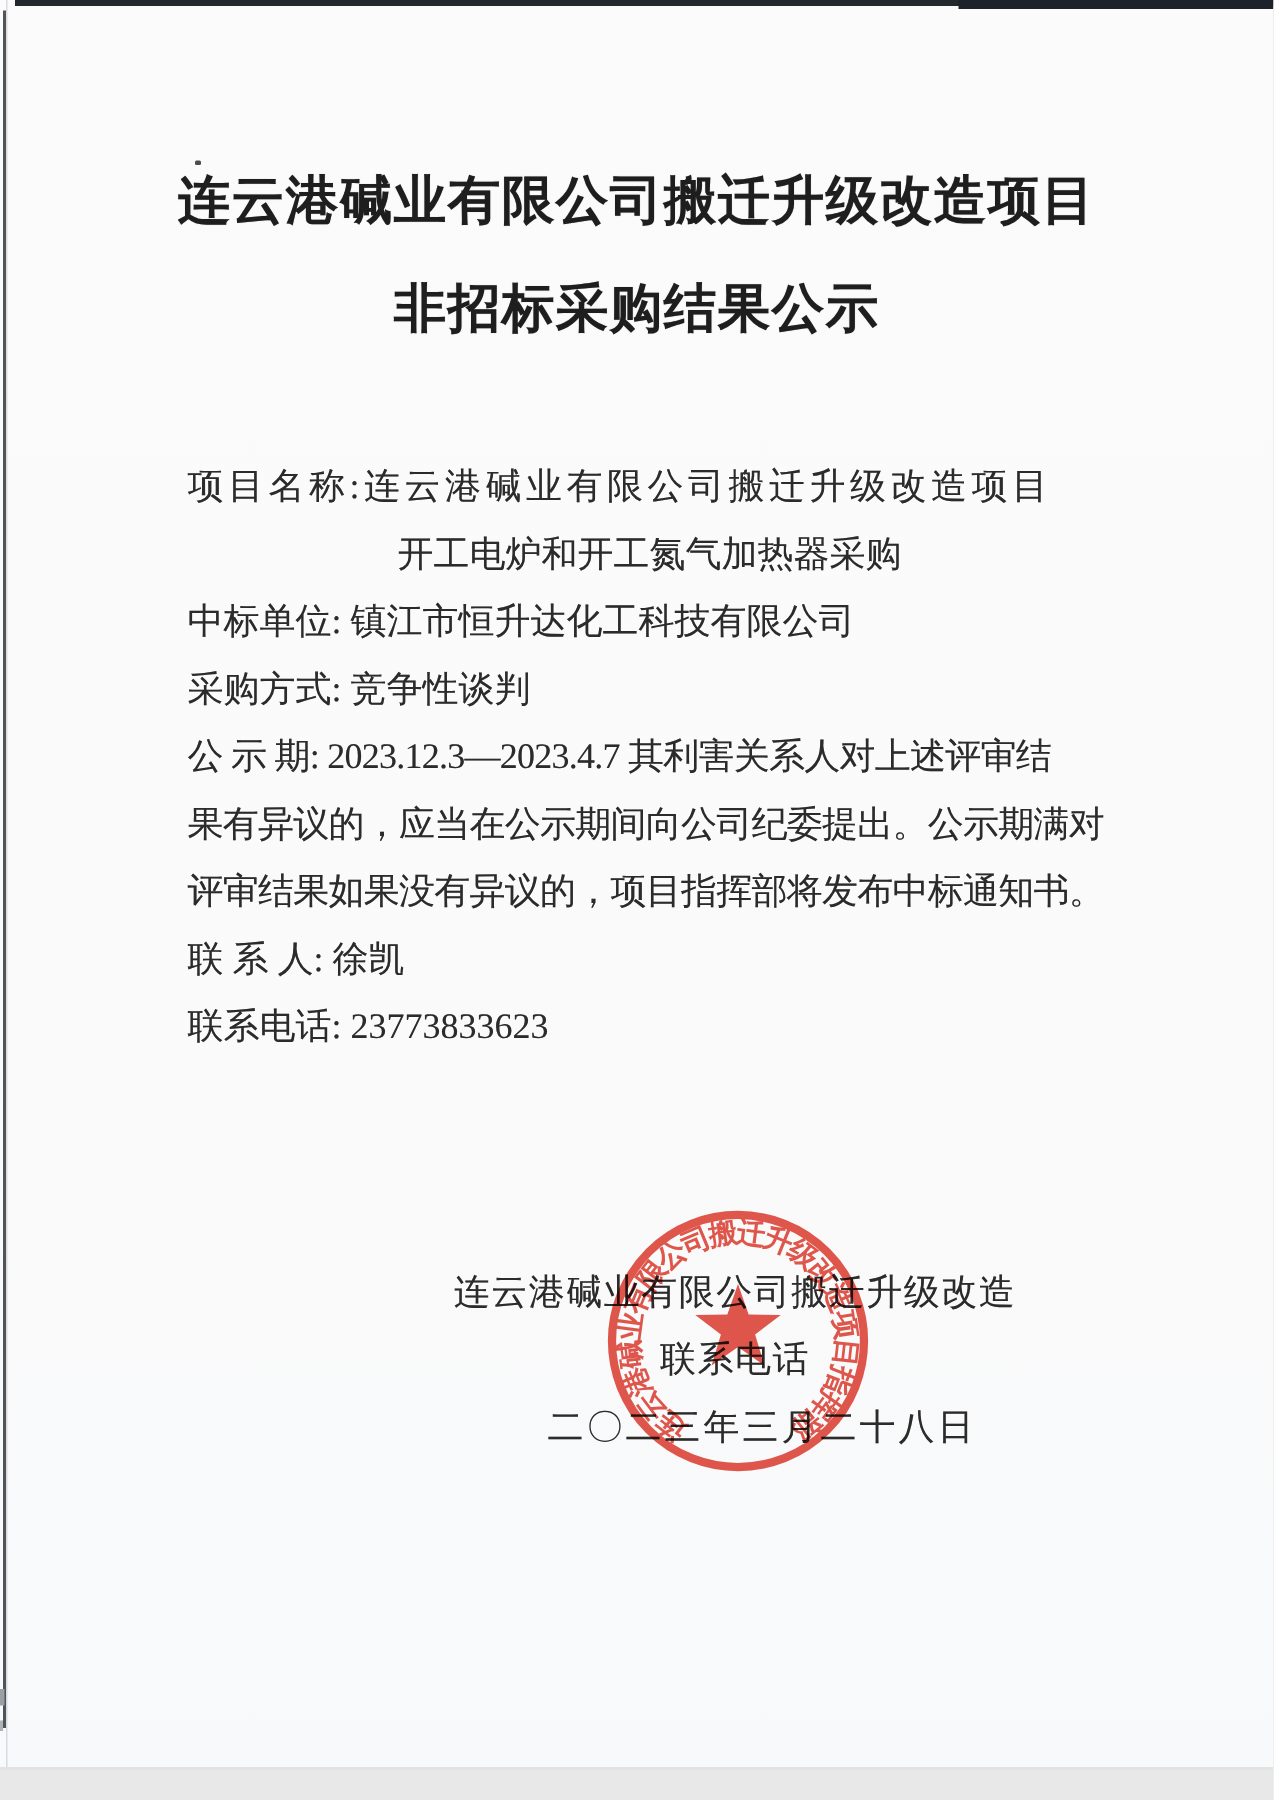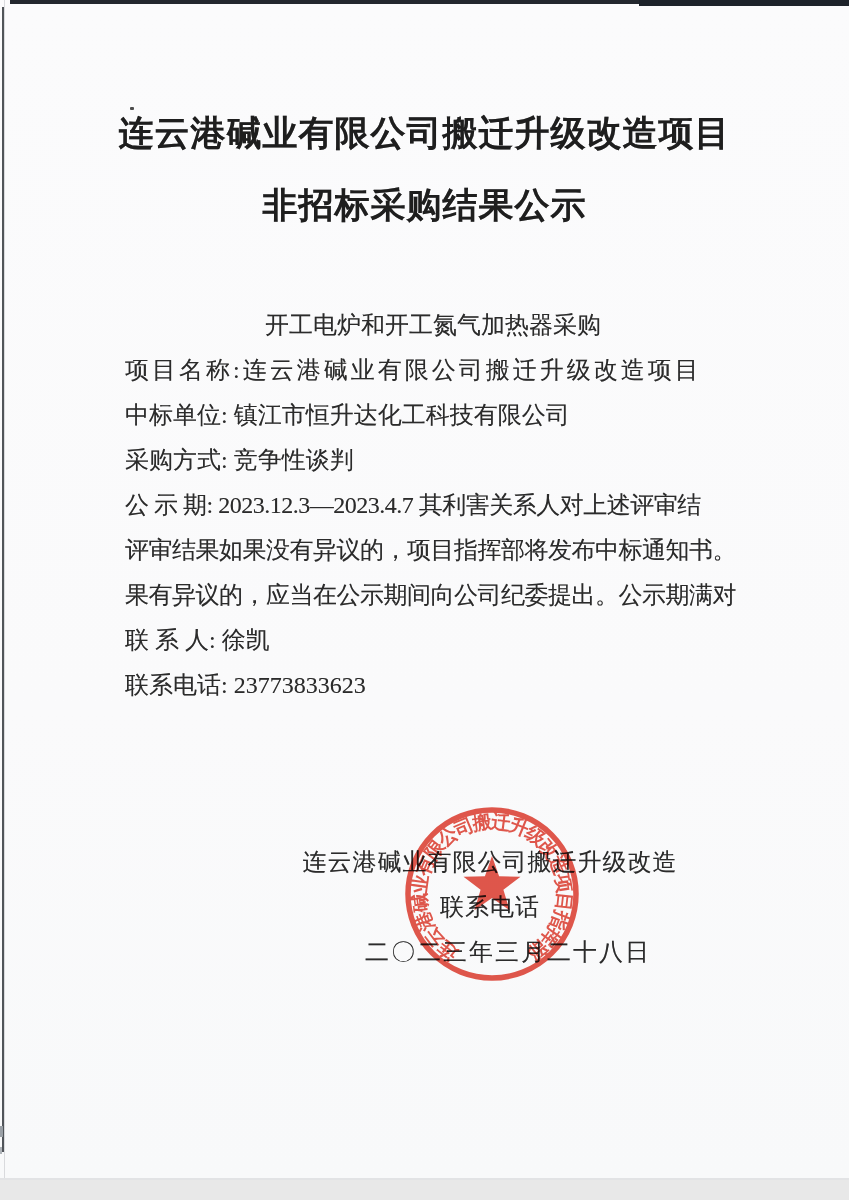--- a/index.html
+++ b/index.html
@@ -72,27 +72,27 @@
   <div class="left-strip-faint"></div>
   <div class="speck-1"></div>
   <div class="speck-2"></div>
   <div class="speck-3"></div>
   <div class="bottom-line"></div>
 
   <h1 class="title l1">连云港碱业有限公司搬迁升级改造项目</h1>
   <h1 class="title l2">非招标采购结果公示</h1>
 
   <div class="body-block">
+    <div class="bl wide">项目名称:连云港碱业有限公司搬迁升级改造项目</div>
     <div class="bl indent">开工电炉和开工氮气加热器采购</div>
-    <div class="bl wide">项目名称:连云港碱业有限公司搬迁升级改造项目</div>
     <div class="bl">中标单位: 镇江市恒升达化工科技有限公司</div>
     <div class="bl">采购方式: 竞争性谈判</div>
     <div class="bl tight">公 示 期: 2023.12.3—2023.4.7 其利害关系人对上述评审结</div>
+    <div class="bl tight">果有异议的，应当在公示期间向公司纪委提出。公示期满对</div>
     <div class="bl tight">评审结果如果没有异议的，项目指挥部将发布中标通知书。</div>
-    <div class="bl tight">果有异议的，应当在公示期间向公司纪委提出。公示期满对</div>
     <div class="bl">联 系 人: 徐凯</div>
     <div class="bl">联系电话: 23773833623</div>
   </div>
 
   <div class="signature">
     <div class="sig-line">连云港碱业有限公司搬迁升级改造</div>
     <div class="sig-line">联系电话</div>
     <div class="sig-line date">二〇二三年三月二十八日</div>
   </div>
 

